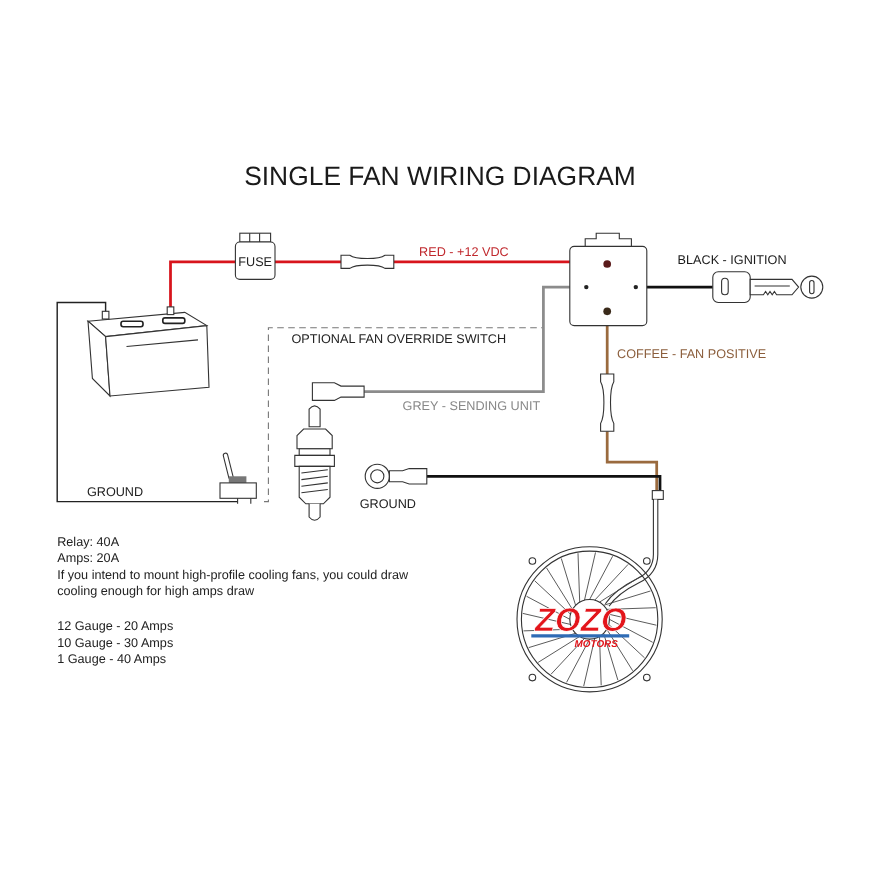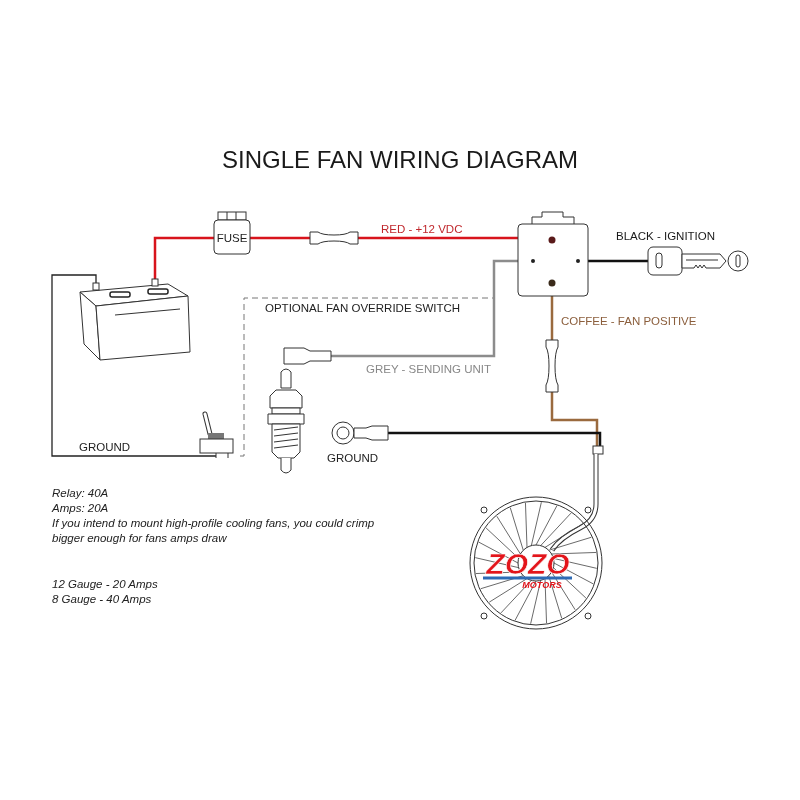--- a/index.html
+++ b/index.html
@@ -1,23 +1,23 @@
 <!DOCTYPE html>
 <html><head>
   <meta charset="utf-8">
   <style>
     html, body { margin: 0; padding: 0; background: #ffffff; }
     body { width: 800px; height: 800px; position: relative; overflow: hidden; font-family: "Liberation Sans", sans-serif; }
     #diagram { position: absolute; left: 0; top: 0; width: 800px; height: 800px; }
     .title { font-size: 24px; fill: #1a1a1a; font-family: "Liberation Sans", sans-serif; }
     .lbl { font-size: 11.5px; font-family: "Liberation Sans", sans-serif; }
-    .notes { position: absolute; left: 52px; top: 486px; width: 400px; font-size: 11.5px; line-height: 15px; color: #222; font-family: "Liberation Sans", sans-serif; font-style: italic; }
+    .notes { position: absolute; left: 52px; top: 486px; width: 400px; font-size: 11.5px; line-height: 15px; color: #222; font-family: "Liberation Sans", sans-serif; }
     .notes div { white-space: nowrap; }
     .notes .gap { height: 15px; }
-    .notes .ref-list { margin-top: 16px; }
+    .notes .ref-list { margin-top: 2px; }
     .stroke { fill: none; stroke: #333; stroke-width: 1; }
     .fillw { fill: #fff; stroke: #333; stroke-width: 1; }
   </style>
 </head>
 <body>
 
 <svg id="diagram" viewBox="0 0 800 800" xmlns="http://www.w3.org/2000/svg">
 
   <text class="title" x="400" y="168" text-anchor="middle">SINGLE FAN WIRING DIAGRAM</text>
 
@@ -173,20 +173,21 @@
   <g>
     <line x1="483" y1="578" x2="572" y2="578" stroke="#2e6bb5" stroke-width="3"></line>
     <text x="528" y="574" text-anchor="middle" font-family="Liberation Sans, sans-serif" font-size="30" font-weight="bold" font-style="italic" fill="#e3151b" stroke="#fff" stroke-width="0.6">ZOZO</text>
     <text x="542" y="588" text-anchor="middle" font-family="Liberation Sans, sans-serif" font-size="9" font-weight="bold" font-style="italic" fill="#e3151b">MOTORS</text>
   </g>
 </svg>
 
 <div class="notes">
   <div>Relay: 40A</div>
   <div>Amps: 20A</div>
-  <div>If you intend to mount high-profile cooling fans, you could crimp</div>
-  <div>bigger enough for fans amps draw</div>
+  <div>If you intend to mount high-profile cooling fans, you could draw</div>
+  <div>cooling enough for high amps draw</div>
   <div class="gap"></div>
   <div class="ref-list">
     <div>12 Gauge - 20 Amps</div>
-    <div>8 Gauge - 40 Amps</div>
+    <div>10 Gauge - 30 Amps</div>
+    <div>1 Gauge - 40 Amps</div>
   </div>
 </div>
 
 </body></html>

